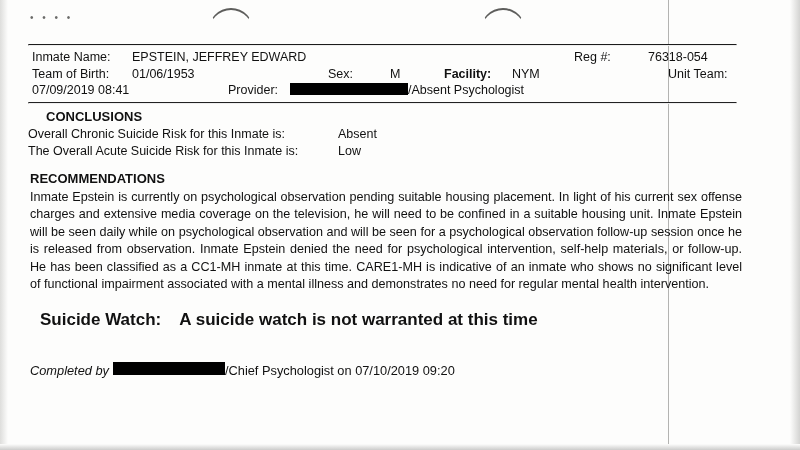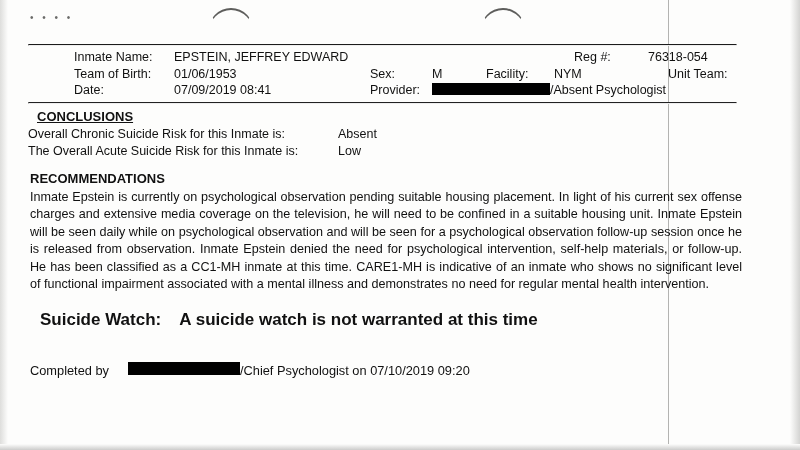--- a/index.html
+++ b/index.html
@@ -84,46 +84,45 @@
     font-size: 12.5px;
     line-height: 16.5px;
   }
   .hdr-row {
     display: flex;
     align-items: baseline;
     white-space: nowrap;
   }
   .lbl { font-size: 12.5px; }
   .val { font-size: 12.5px; }
-  .c1 { width: 100px; margin-left: 42px; }
+  .c1 { width: 100px; }
   .c2 { width: 196px; }
   .c3 { width: 62px; }
   .c4 { width: 54px; }
-  .c5 { width: 68px; }
+  .c5 { width: 68px; font-weight: bold; }
   .c6 { width: 56px; }
   .right-col {
     margin-left: auto;
     display: flex;
     align-items: baseline;
   }
   .rlbl { width: 74px; text-align: left; }
   .rval { width: 94px; }
   .redact {
     display: inline-block;
     background: #000;
     height: 12px;
     vertical-align: -1px;
   }
   .redact.hdr { width: 118px; }
   .redact.sign { width: 112px; height: 13px; }
   .section-title {
     font-size: 13px;
     font-weight: bold;
-    text-decoration: underline;
-    margin: 5px 0 2px 9px;
+    margin: 5px 0 2px 18px;
   }
   .risk-row {
     display: flex;
     font-size: 12.5px;
     line-height: 17px;
   }
   .risk-label { width: 310px; }
   .risk-value { }
   .rec-title {
     font-size: 13px;
@@ -142,21 +141,21 @@
     font-size: 17px;
     font-weight: bold;
   }
   .watch .w-label { margin-right: 14px; }
   .completed {
     margin: 32px 0 0 2px;
     font-size: 12.8px;
     display: flex;
     align-items: baseline;
   }
-  .completed .cpart { margin-right: 19px; }
+  .completed .cpart { margin-right: 4px; font-style: italic; }
 </style>
 </head>
 <body>
 
 <div id="page">
 
   <div class="scan-edge-left"></div>
   <div class="scan-edge-right"></div>
   <div class="scan-fold"></div>
   <div class="scan-bottom"></div>
@@ -186,21 +185,20 @@
         <span class="lbl c3">Sex:</span>
         <span class="val c4">M</span>
         <span class="lbl c5">Facility:</span>
         <span class="val c6">NYM</span>
         <span class="right-col">
           <span class="lbl rlbl">Unit Team:</span>
         </span>
       </div>
 
       <div class="hdr-row">
-        <span class="lbl c1">Date:</span>
         <span class="val c2">07/09/2019 08:41</span>
         <span class="lbl c3">Provider:</span>
         <span class="val">
           <span class="redact hdr"></span><span>/Absent Psychologist</span>
         </span>
       </div>
 
     </div>
 
     <hr class="rule thin">

